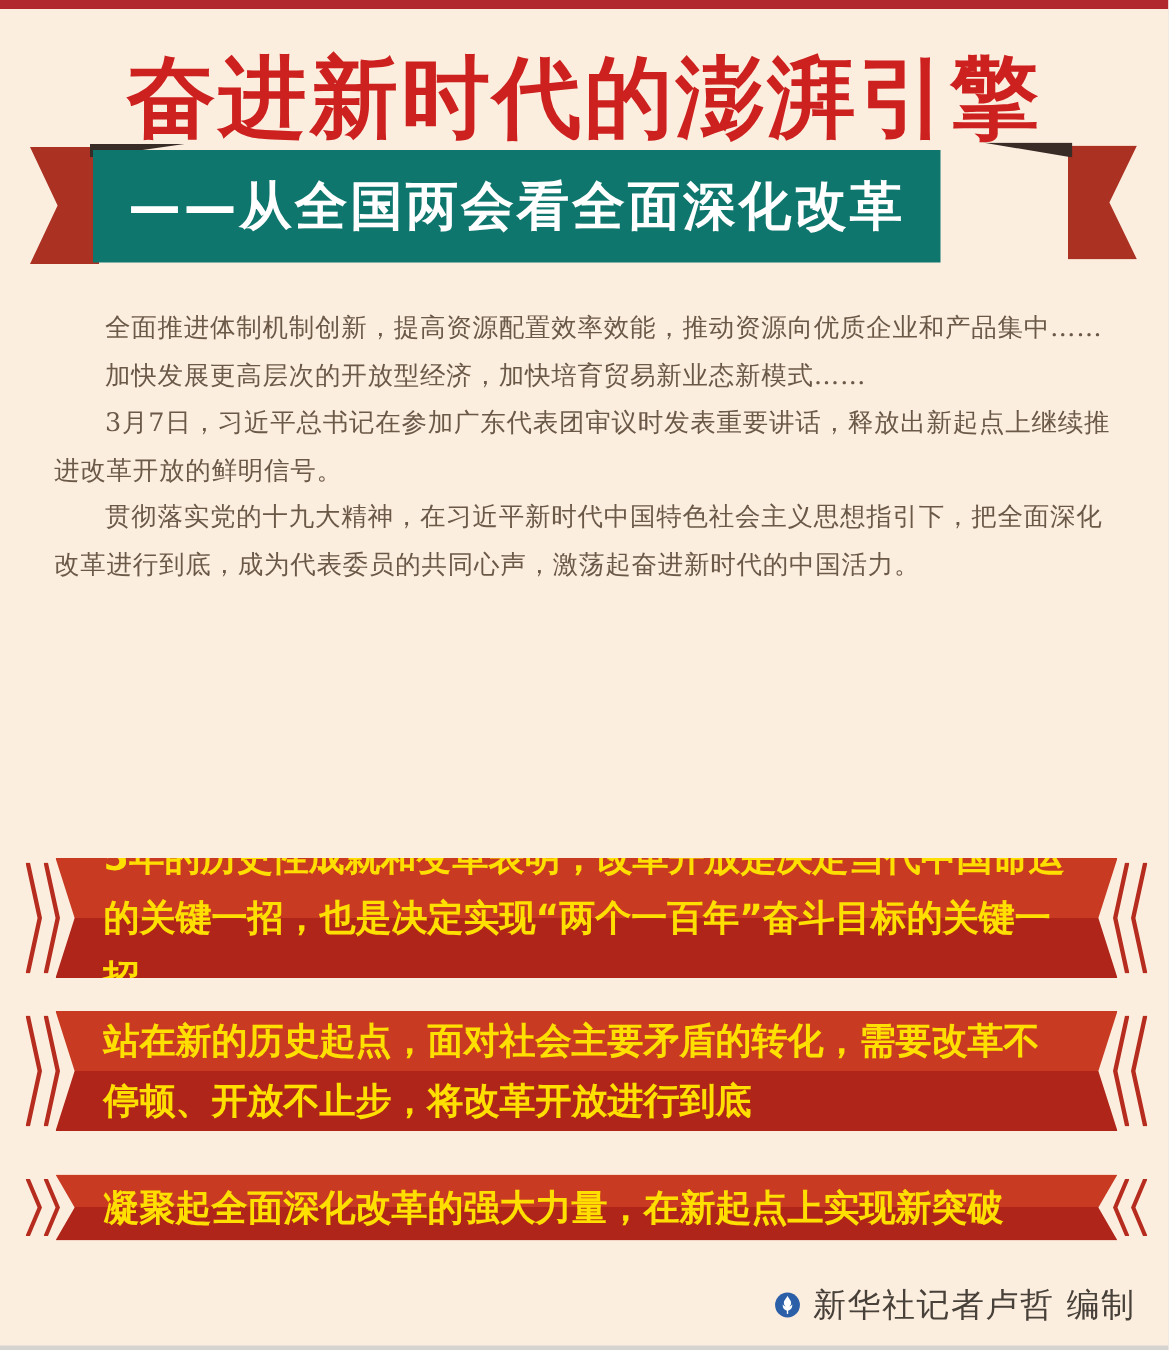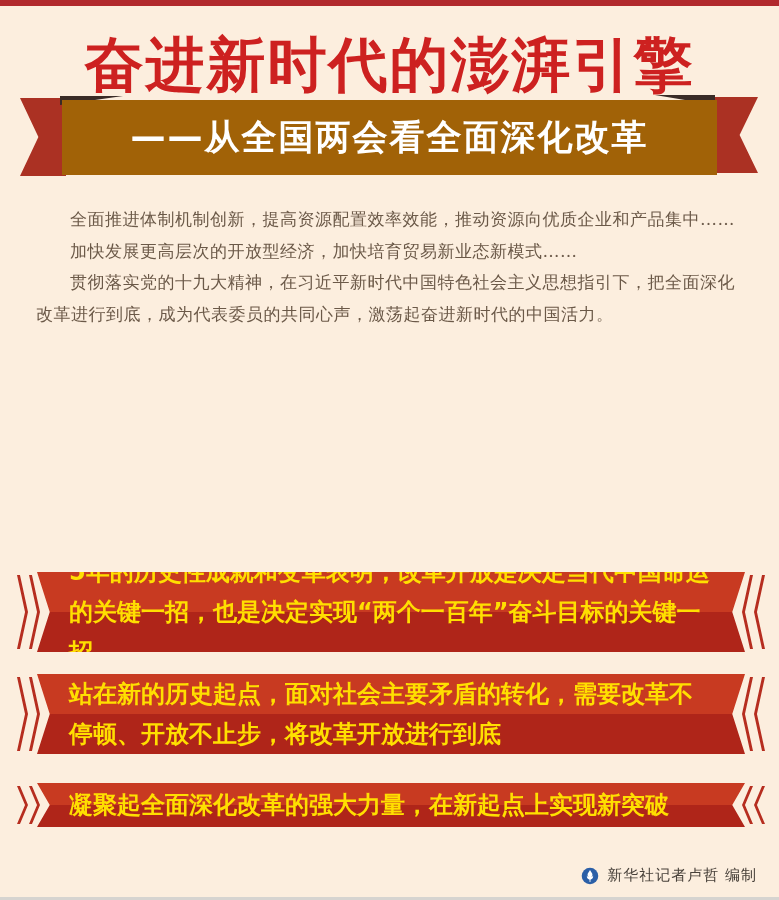--- a/index.html
+++ b/index.html
@@ -41,22 +41,22 @@
     position:absolute;left:60px;top:96px;width:63px;height:9px;
     background:#392b26;
     clip-path:polygon(0 0,100% 0,0 100%);
   }
   .ribbon-fold-right{
     position:absolute;left:655px;top:95px;width:60px;height:10px;
     background:#392b26;
     clip-path:polygon(0 0,100% 0,100% 100%);
   }
   .ribbon-band{
-    position:absolute;left:62px;top:100px;width:655px;height:75px;
-    background:#a16207;
+    position:absolute;left:62px;top:100px;width:565px;height:75px;
+    background:#0f766e;
     display:flex;align-items:center;justify-content:center;
     color:#ffffff;font-size:35px;font-weight:bold;letter-spacing:2px;text-align:center;
   }
   
   .article{
     position:absolute;left:36px;top:204px;width:706px;
     font-family:"DejaVu Serif","Liberation Serif",serif;
     font-size:17px;line-height:31.5px;color:#6b5948;
     letter-spacing:0.5px;
   }
@@ -80,21 +80,21 @@
   .chev-l1{right:0;  clip-path:polygon(100% 0%,73% 0%,0% 50%,73% 100%,100% 100%,27% 50%);}
   .chev-l2{right:12px;clip-path:polygon(100% 0%,73% 0%,0% 50%,73% 100%,100% 100%,27% 50%);}
   #hl1{top:572px;height:80px;}
   #hl2{top:674px;height:80px;}
   #hl3{top:783px;height:44px;text-align:center;}
   
   .footer{
     position:absolute;right:22px;bottom:12px;
     display:flex;align-items:center;gap:8px;
     font-family:"DejaVu Serif","Liberation Serif",serif;
-    font-size:15px;color:#48413a;letter-spacing:1px;
+    font-size:22px;color:#48413a;letter-spacing:1px;
   }
   .logo{width:18px;height:18px;display:block;}
 </style>
 </head>
 <body>
 
 <div class="poster">
 
   <div class="top-strip"></div>
 
@@ -106,20 +106,21 @@
     <div class="ribbon-fold-left"></div>
     <div class="ribbon-fold-right"></div>
     <div class="ribbon-band">
       <span>——从全国两会看全面深化改革</span>
     </div>
   </div>
 
   <div class="article">
     <p>全面推进体制机制创新，提高资源配置效率效能，推动资源向优质企业和产品集中……</p>
     <p>加快发展更高层次的开放型经济，加快培育贸易新业态新模式……</p>
+    <p>3月7日，习近平总书记在参加广东代表团审议时发表重要讲话，释放出新起点上继续推进改革开放的鲜明信号。</p>
     <p>贯彻落实党的十九大精神，在习近平新时代中国特色社会主义思想指引下，把全面深化改革进行到底，成为代表委员的共同心声，激荡起奋进新时代的中国活力。</p>
   </div>
 
   <div class="hl" id="hl1">
     <div class="chev chev-r1"></div>
     <div class="chev chev-r2"></div>
     <div class="hl-box">
       <span class="hl-text">5年的历史性成就和变革表明，改革开放是决定当代中国命运的关键一招，也是决定实现“两个一百年”奋斗目标的关键一招</span>
     </div>
     <div class="chev chev-l2"></div>

